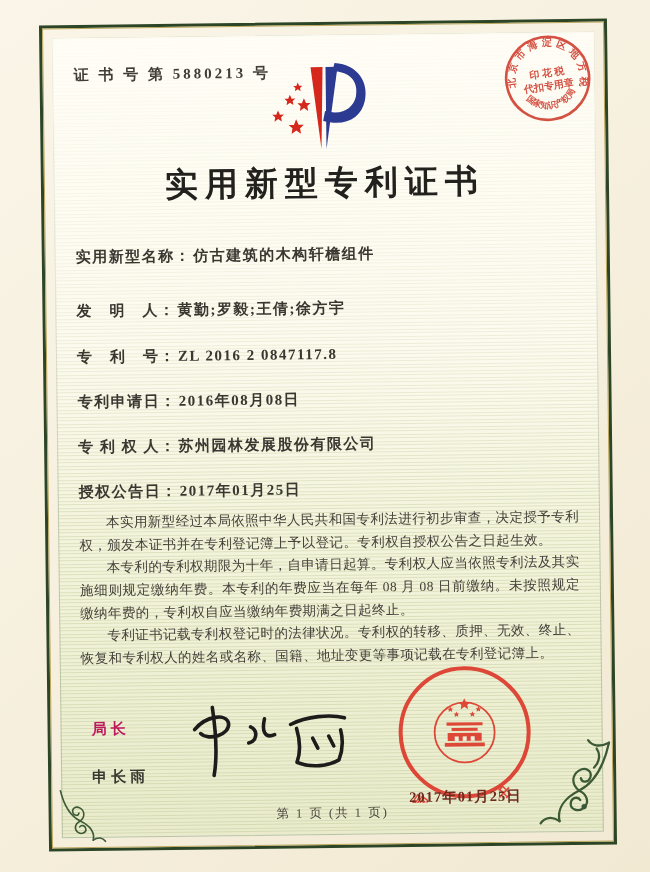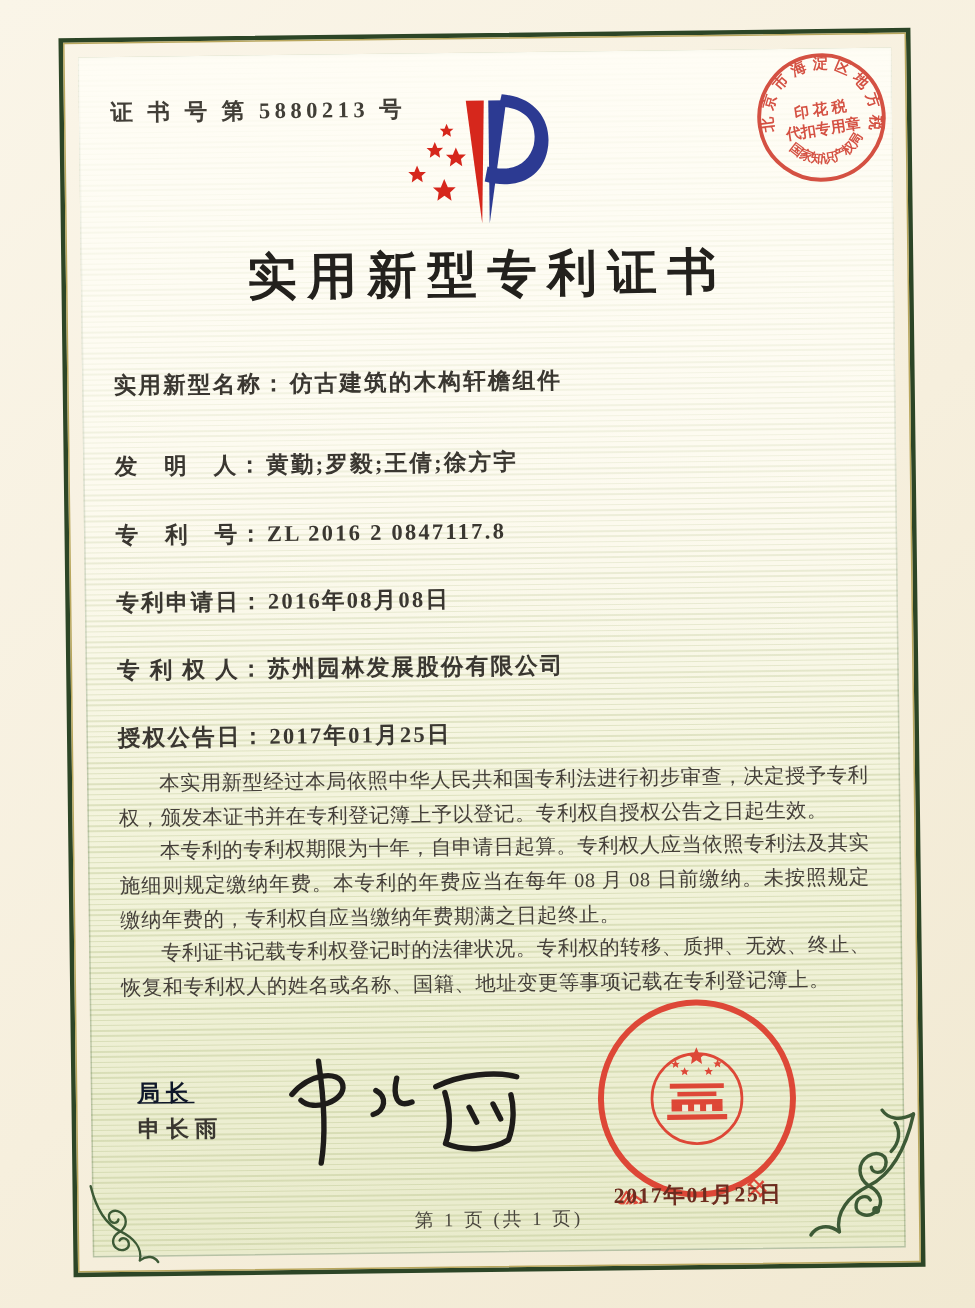--- a/index.html
+++ b/index.html
@@ -22,22 +22,22 @@
       linear-gradient(180deg,#fdfbf2 0%,#fbf8ea 38%,#f2f3da 68%,#e9ebcc 100%);
   }
   .wash{position:absolute;inset:10px;background:linear-gradient(180deg,rgba(255,253,245,.95) 0%,rgba(255,253,245,.55) 30%,rgba(255,253,245,0) 60%);}
   .abs{position:absolute;}
   .cert-no{left:31px;top:38px;font-size:15px;color:#413e37;letter-spacing:3px;font-weight:bold;}
   .title{left:0;top:136px;width:100%;text-align:center;font-size:33px;font-weight:bold;color:#23211d;letter-spacing:7px;}
   .field{left:31px;font-size:15px;font-weight:bold;color:#3a3731;letter-spacing:1.5px;white-space:nowrap;}
   .fvalue{margin-left:2px;}
   .paras{left:31px;top:484px;width:500px;color:#45403a;font-size:13.5px;line-height:1.68;text-align:justify;letter-spacing:.4px;}
   .paras p{margin:0;text-indent:2em;}
-  .sig-title{left:41px;top:692px;font-size:15px;font-weight:bold;color:#0f172a;letter-spacing:4px;text-decoration:underline;}
-  .sig-name{left:41px;top:716px;font-size:15px;font-weight:bold;color:#3a3731;letter-spacing:4px;}
+  .sig-title{left:41px;top:692px;font-size:15px;font-weight:bold;color:#be185d;letter-spacing:4px;}
+  .sig-name{left:41px;top:740px;font-size:15px;font-weight:bold;color:#3a3731;letter-spacing:4px;}
   .seal-date{left:344px;top:764px;width:140px;text-align:center;font-size:14.5px;font-weight:bold;color:#6d2c1f;letter-spacing:1px;}
   .footer{left:0;top:780px;width:100%;text-align:center;font-size:12.5px;color:#4a473e;letter-spacing:2px;}
   .stamp{left:459px;top:10px;transform:rotate(-8deg);opacity:.88;}
   .seal{left:344px;top:639px;opacity:.92;}
   .logo{left:208px;top:34px;}
   .sig-svg{left:128px;top:675px;}
   .fl-br{left:486px;top:717px;}
   .fl-bl{left:5px;top:760px;transform:scaleX(-1);}
 </style>
 </head>

